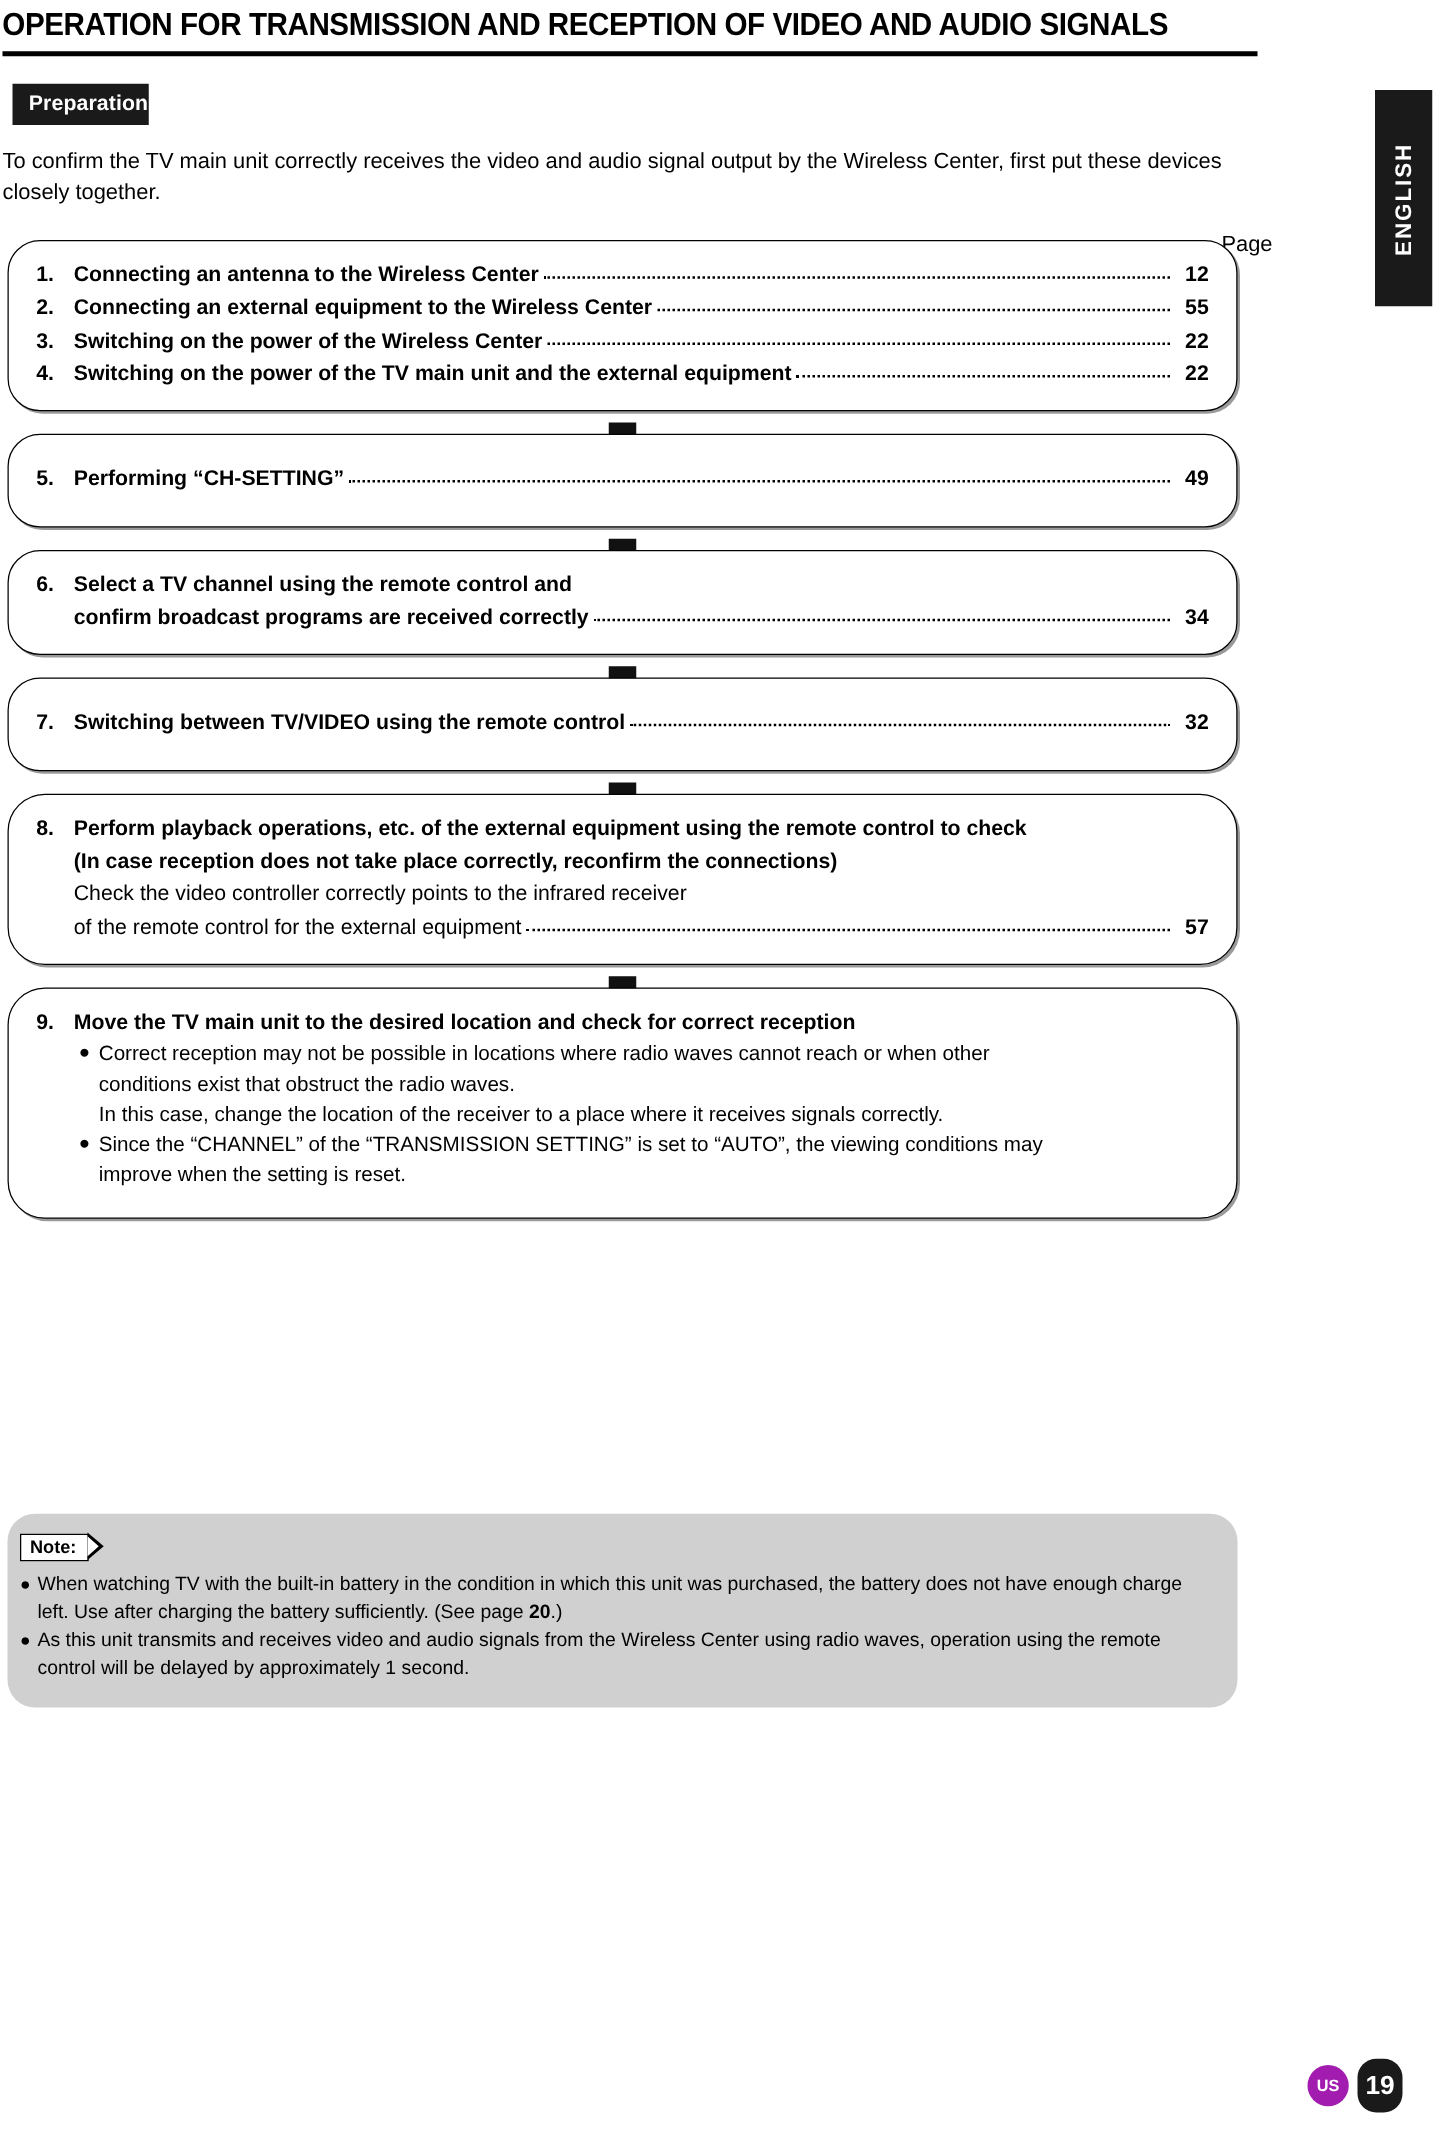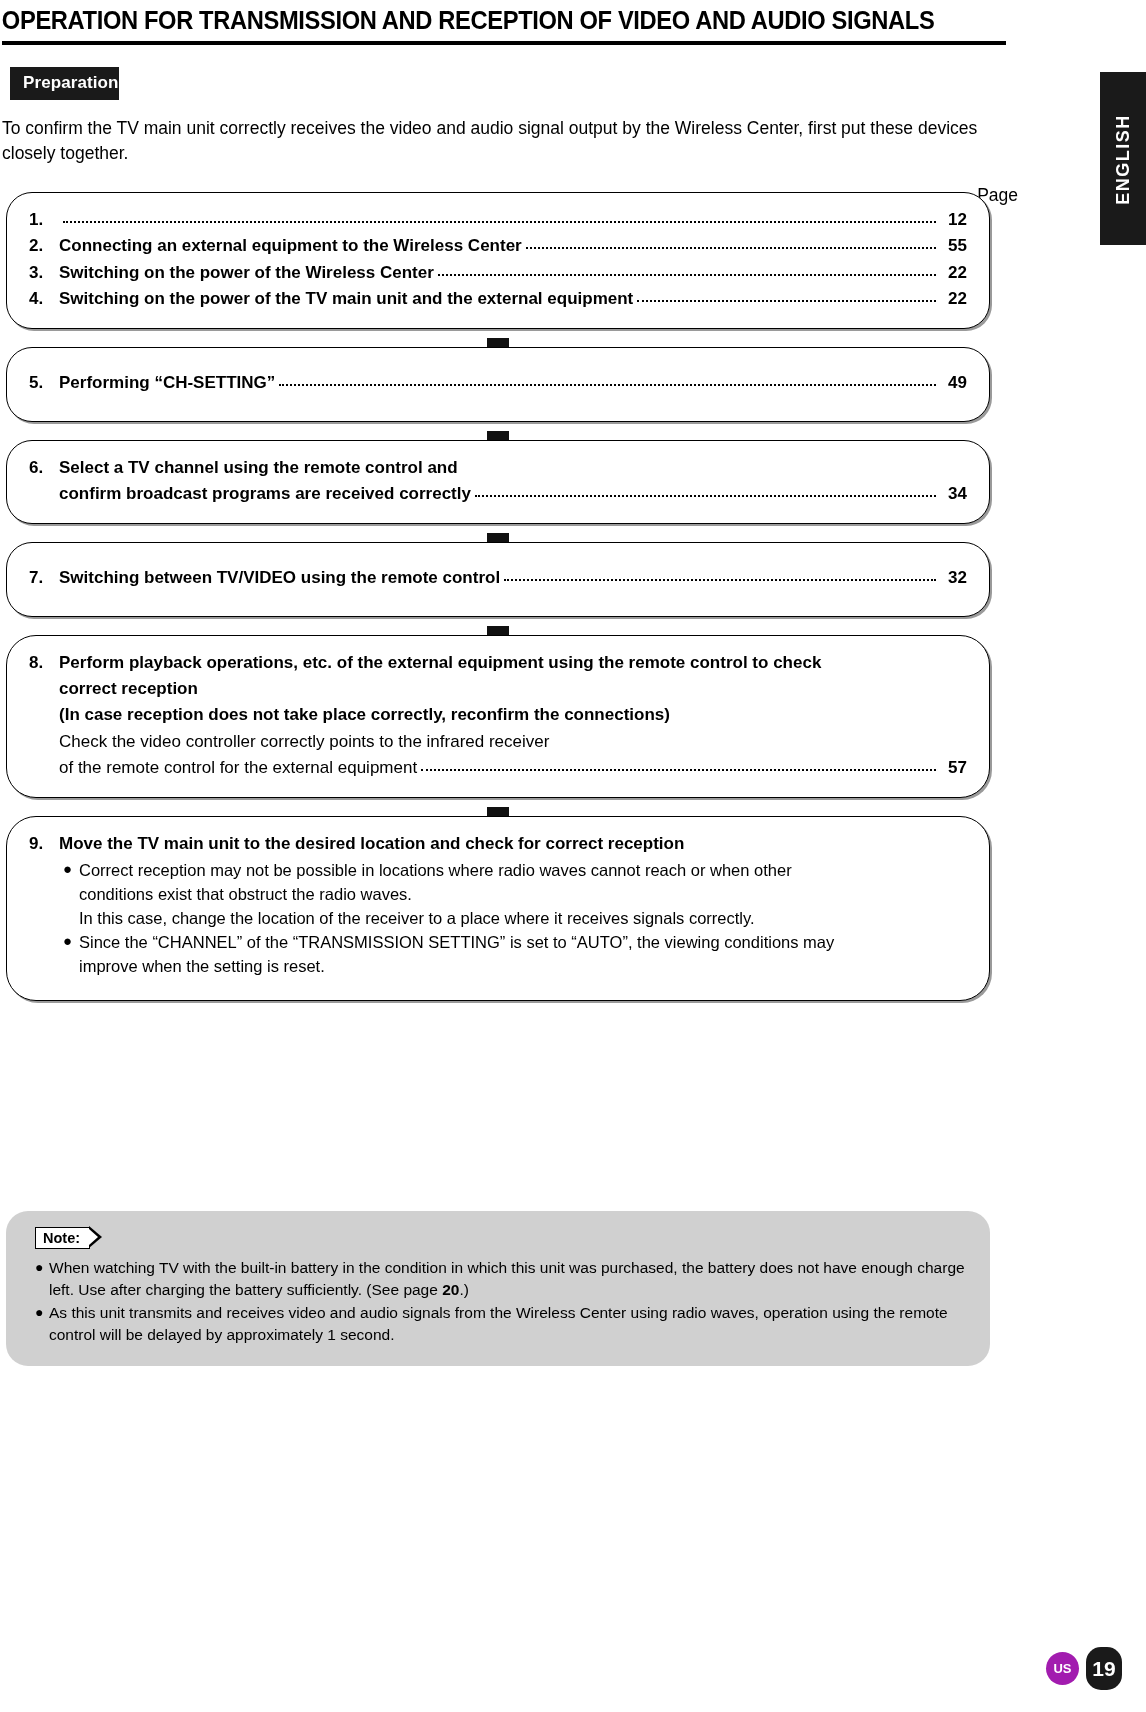--- a/index.html
+++ b/index.html
@@ -138,21 +138,21 @@
   .bullet-text { flex: 1 1 auto; }
 
   
   .note-box {
     position: absolute;
     left: 6px;
     top: 1211px;
     width: 984px;
     background: #d0d0d0;
     border-radius: 22px;
-    padding: 16px 22px 20px 29px;
+    padding: 16px 22px 20px 10px;
   }
   .note-tag {
     display: inline-block;
     position: relative;
     background: #fff;
     border: 1.6px solid #000;
     font-size: 14.5px;
     font-weight: bold;
     padding: 2px 9px 2px 7px;
     margin-bottom: 8px;
@@ -259,20 +259,21 @@
 
 
 <div class="page-label">Page</div>
 
 
 <div class="flow">
 
   <div class="fbox">
     <div class="row">
       <span class="num">1.</span>
+      <span class="label">Connecting an antenna to the Wireless Center</span>
       <span class="dots"></span>
       <span class="pg">12</span>
     </div>
     <div class="row">
       <span class="num">2.</span>
       <span class="label">Connecting an external equipment to the Wireless Center</span>
       <span class="dots"></span>
       <span class="pg">55</span>
     </div>
     <div class="row">
@@ -347,23 +348,20 @@
         <i class="head"></i>
       </span>
   </div>
 
   <div class="fbox tall">
     <div class="row">
       <span class="num">8.</span>
       <span class="label">Perform playback operations, etc. of the external equipment using the remote control to check</span>
     </div>
     <div class="row cont">
-      <span class="label">correct reception</span>
-    </div>
-    <div class="row cont">
       <span class="label">(In case reception does not take place correctly, reconfirm the connections)</span>
     </div>
     <div class="row cont plain">
       <span class="label">Check the video controller correctly points to the infrared receiver</span>
     </div>
     <div class="row cont plain">
       <span class="label">of the remote control for the external equipment</span>
       <span class="dots"></span>
       <span class="pg" style="font-weight:bold">57</span>
     </div>

